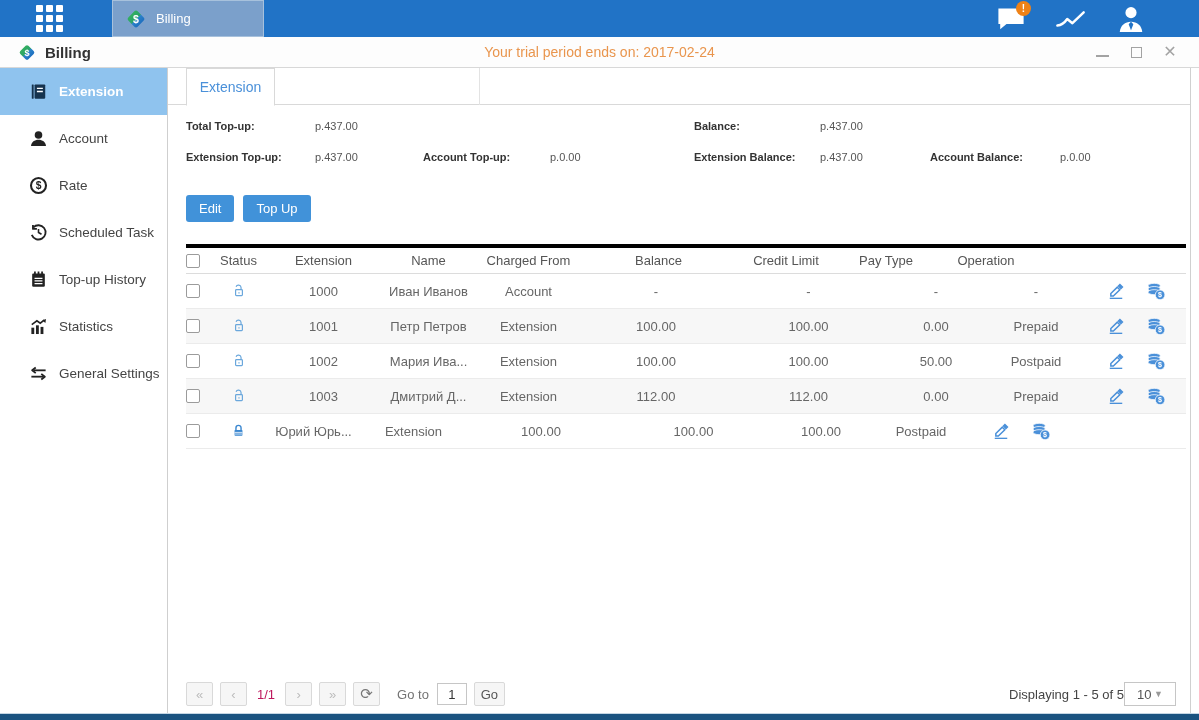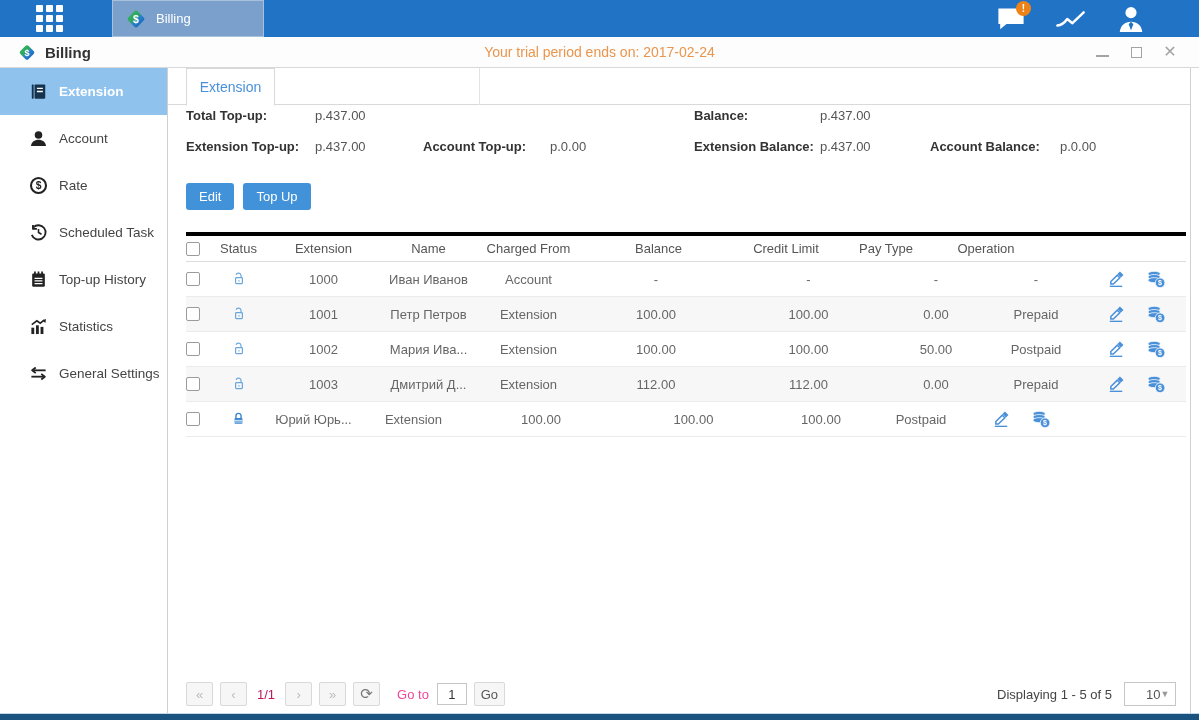--- a/index.html
+++ b/index.html
@@ -42,21 +42,21 @@
   .side-item.active .s-icon{color:#16334e}
 
   .content{flex:1 1 auto;position:relative;margin-right:8px;border-right:1px solid #d0d0d0;padding:0 0 0 18px;min-width:0}
 
   
   .tabstrip{height:37px;margin-left:-18px;padding-left:18px;position:relative;border-bottom:1px solid #d9d9d9;display:flex}
   .tab{height:38px;margin-bottom:-1px;width:89px;background:#fff;border:1px solid #d9d9d9;border-bottom:1px solid #fff;display:flex;align-items:center;justify-content:center;font-size:14px;color:#4a90d9;cursor:pointer}
   .tab-ghost{width:205px;border-right:1px solid #e3e3e3;height:37px}
 
   
-  .sum{position:relative;height:57px;margin-top:0;font-size:13px}
+  .sum{position:relative;height:57px;margin-top:12px;font-size:11px}
   .si{position:absolute;white-space:nowrap}
   .r1{top:3px}.r2{top:34px}
   .lab{font-weight:bold;color:#333}.val{color:#555}
   .p0{left:0}.p1{left:129px}.p2{left:237px}.p3{left:364px}.p4{left:508px}.p5{left:634px}.p6{left:744px}.p7{left:874px}
 
   
   .actions{margin-top:21px;display:flex;gap:9px}
   .btn{height:27px;background:#4192d9;color:#fff;border:none;border-radius:3px;font-size:13px;padding:0 13px;cursor:pointer;font-family:inherit}
 
   
@@ -72,25 +72,25 @@
   .lock{width:17px;height:18px;display:block}
   .opcell{gap:20px}
   .op{cursor:pointer;display:flex}
   .op svg{width:20px;height:20px}
 
   
   .pager{position:absolute;left:18px;right:14px;bottom:7px;display:flex;align-items:center}
   .pbtn{width:27px;height:24px;background:#f6f6f6;border:1px solid #d9d9d9;border-radius:2px;display:flex;align-items:center;justify-content:center;font-size:13px;color:#bcbcbc;cursor:pointer;margin-right:7px}
   .pbtn.dark{color:#777;font-size:15px}
   .pnum{font-size:13px;color:#be185d;margin:0 10px 0 3px}
-  .goto-label{font-size:13px;color:#ec4899;margin:0 8px 0 10px}
+  .goto-label{font-size:13px;color:#737373;margin:0 8px 0 10px}
   .goto-input{width:30px;height:22px;border:1px solid #c6c6c6;font-size:13px;color:#333;text-align:center;font-family:inherit;margin-right:7px}
-  .pager-right{margin-left:auto;display:flex;align-items:center;gap:12px}
+  .pager-right{margin-left:auto;display:flex;align-items:center;}
   .displaying{font-size:13px;color:#444}
-  .psize{width:52px;height:24px;border:1px solid #c6c6c6;background:#fff;display:flex;align-items:center;padding:0 21px;font-size:13px;color:#555;cursor:pointer}
+  .psize{width:52px;height:24px;border:1px solid #c6c6c6;background:#fff;display:flex;align-items:center;padding:0 12px;font-size:13px;color:#555;cursor:pointer}
   .caret{margin-left:auto;font-size:9px;color:#999}
 
   
   .bottomstrip{flex:0 0 7px;background:#1b5380;border-top:1px solid #c5d6e4}
 </style>
 </head>
 <body>
 
 <svg width="0" height="0" style="position:absolute">
   <defs>

